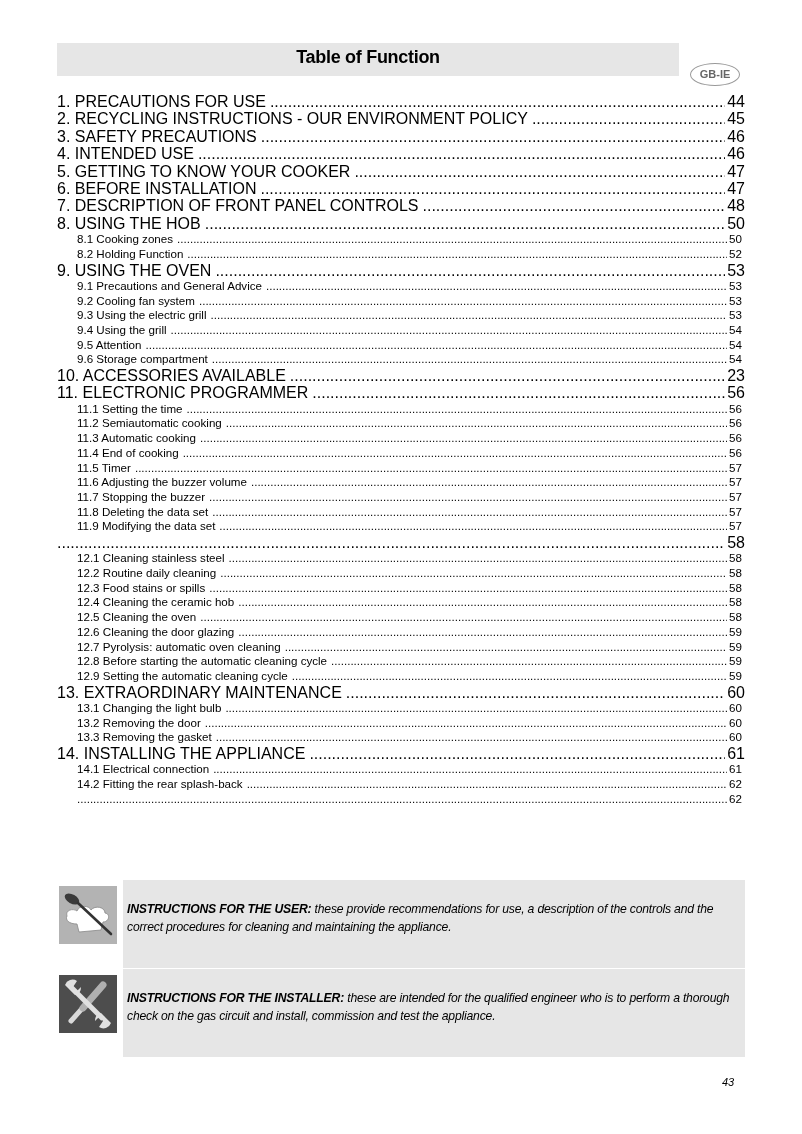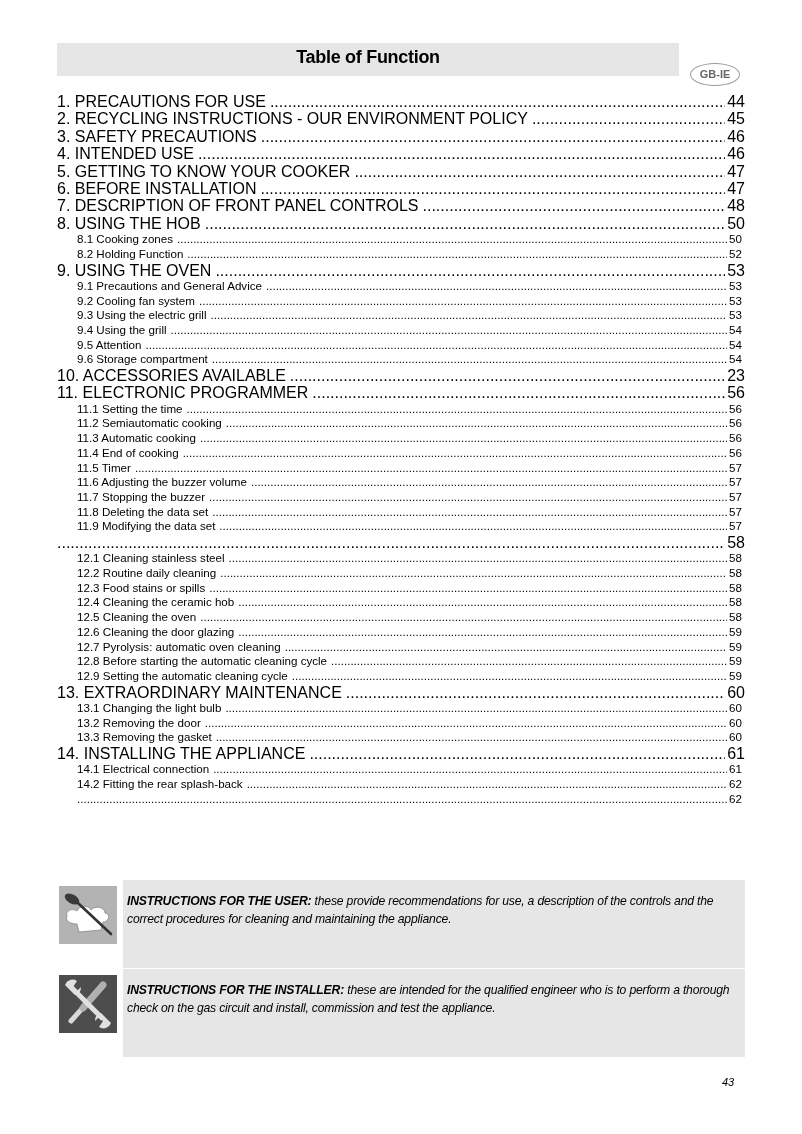--- a/index.html
+++ b/index.html
@@ -11,21 +11,21 @@
   .row { display:flex; align-items:baseline; white-space:nowrap; overflow:hidden; }
   .row.main { font-size:16px; height:17.4px; line-height:17.4px; }
   .row.sub { font-size:11.6px; height:14.7px; line-height:14.7px; padding-left:20px; }
   .row .label { flex:0 0 auto; padding-right:4px; }
   .row .dots { flex:1 1 auto; overflow:hidden; white-space:nowrap; letter-spacing:0; color:#000; }
   .row .dots::before { content:"......................................................................................................................................................................................................................................"; }
   .row .page { flex:0 0 auto; padding-left:2px; }
   .row.sub .page { padding-right:3px; }
   .info { position:absolute; left:57px; width:688px; height:88px; }
   .info .icon-box { position:absolute; left:2px; top:6px; width:58px; height:58px; }
-  .info .text-box { position:absolute; left:66px; top:0; right:0; bottom:0; background:#e6e6e6; padding:12px 2px 0 4px; font-size:12.2px; line-height:18px; font-style:italic; letter-spacing:-0.2px; }
+  .info .text-box { position:absolute; left:66px; top:0; right:0; bottom:0; background:#e6e6e6; padding:20px 2px 0 4px; font-size:12.2px; line-height:18px; font-style:italic; letter-spacing:-0.2px; }
   .info .text-box b { font-weight:bold; }
   .page-number { position:absolute; left:722px; top:1076px; font-size:11px; font-style:italic; }
 </style>
 </head>
 <body>
 
 <div class="title-bar">
   <div class="title-text">Table of Function</div>
 </div>
 <div class="lang-badge">GB-IE</div>

